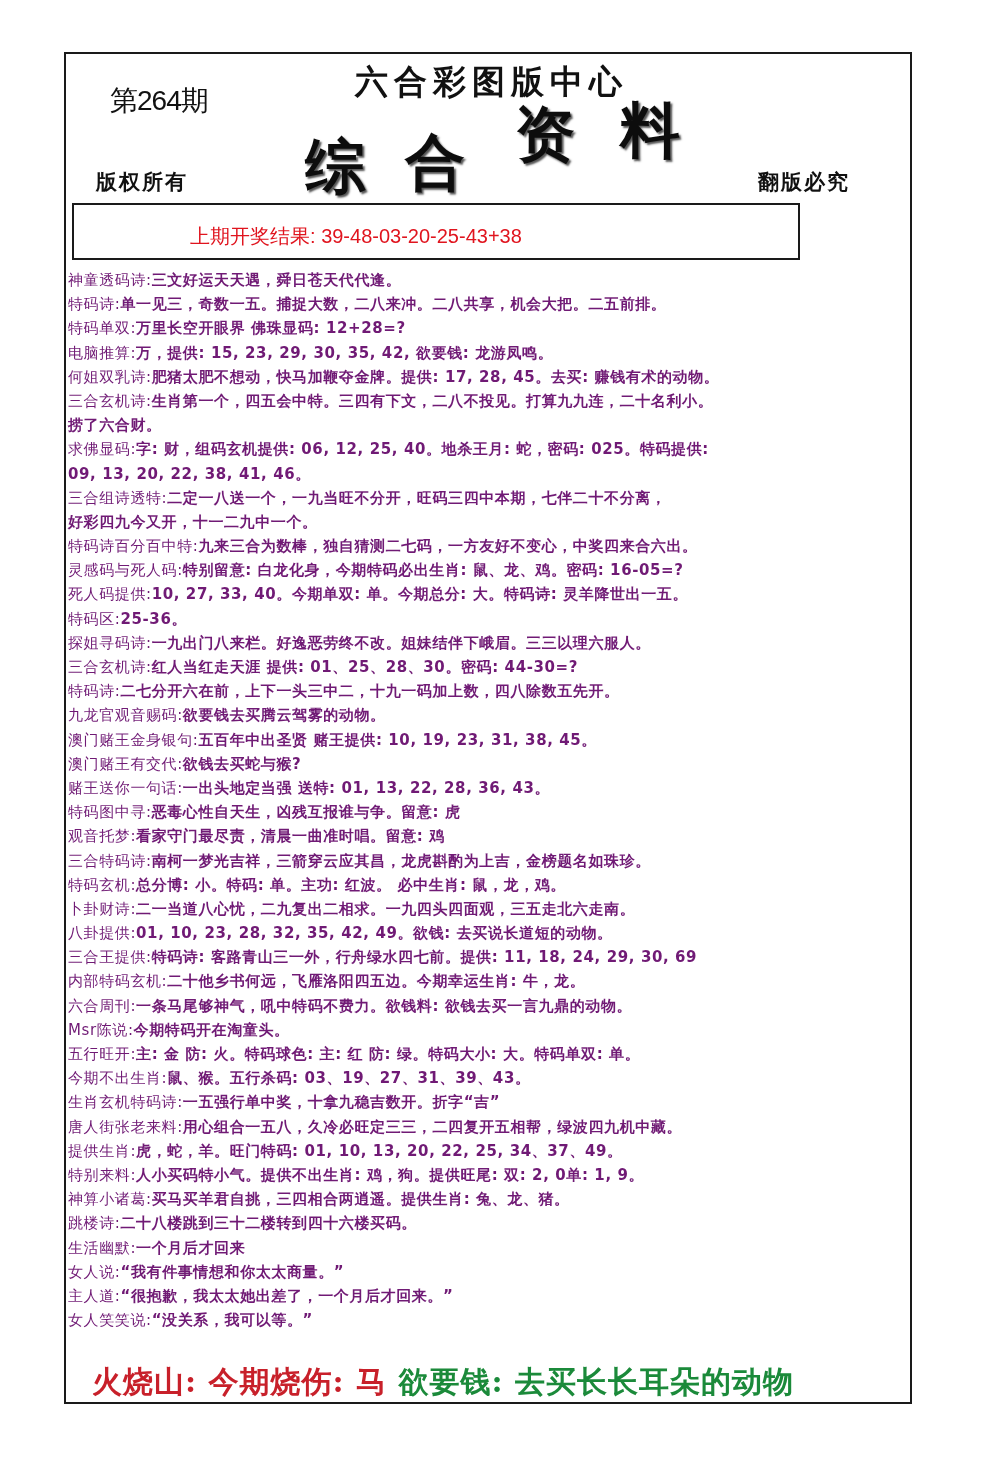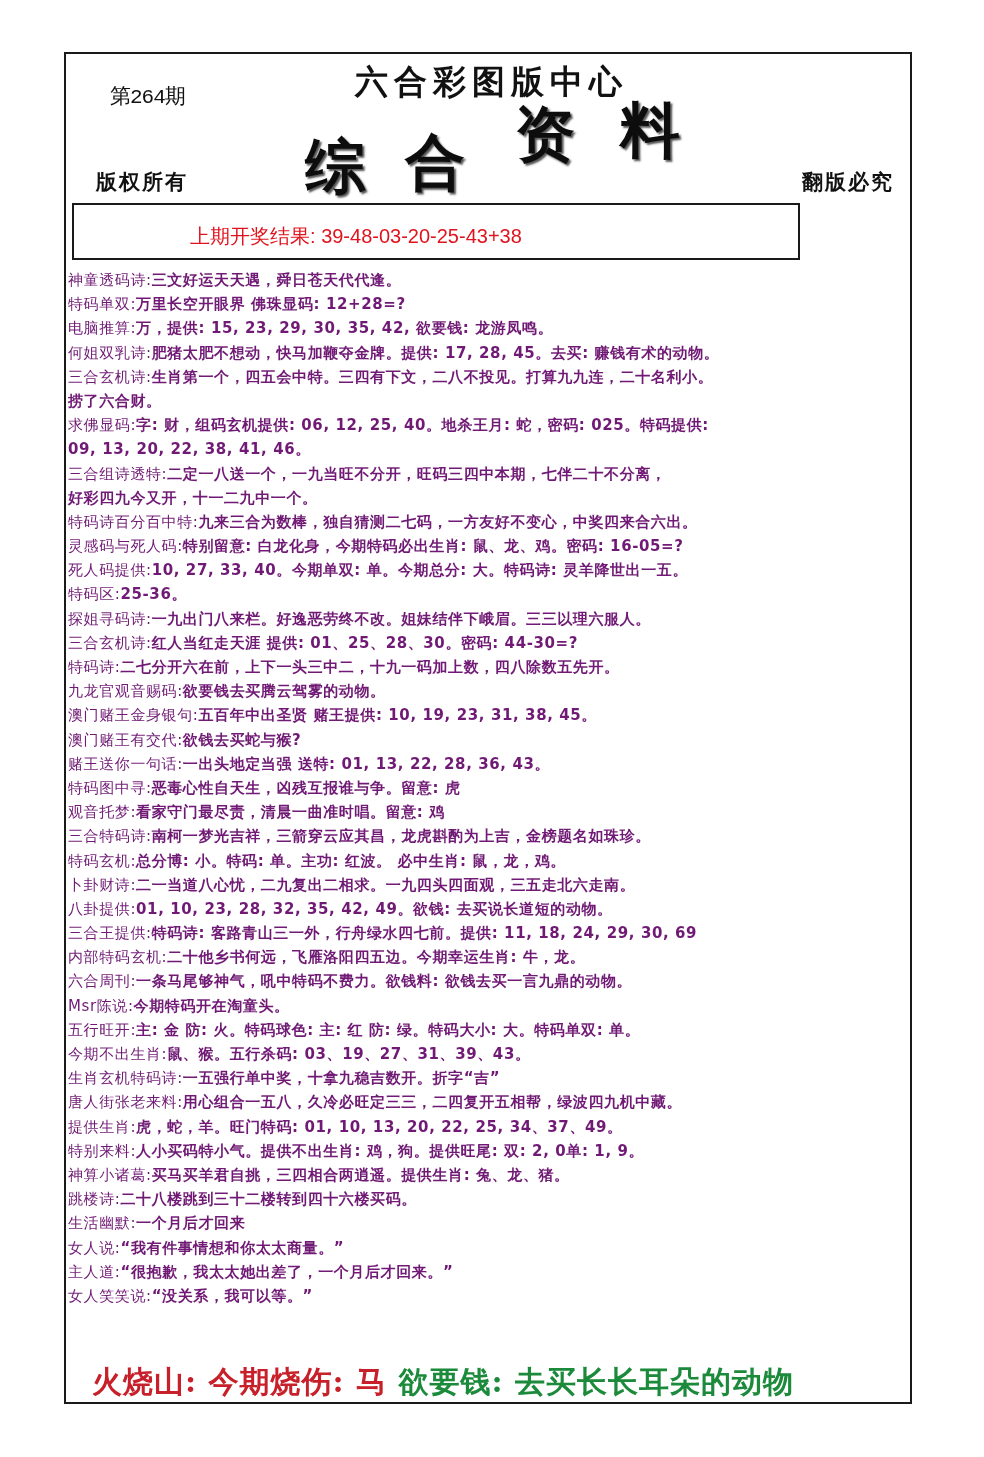--- a/index.html
+++ b/index.html
@@ -1,21 +1,21 @@
 <!DOCTYPE html>
 <html><head>
 <meta charset="utf-8">
 <style>
   html, body { margin: 0; padding: 0; background: #ffffff; }
   body { width: 984px; height: 1457px; position: relative; overflow: hidden;
          font-family: "DejaVu Sans", sans-serif; color: #111; }
   .frame { position: absolute; left: 64px; top: 52px; width: 848px; height: 1352px;
            border: 2px solid #1a1a1a; box-sizing: border-box; }
-  .issue { position: absolute; left: 110px; top: 82px; font-family: Liberation Mono, monospace;
-           font-size: 21px; letter-spacing: -1px; color: #111; }
+  .issue { position: absolute; left: 110px; top: 82px; font-family: Liberation Sans, sans-serif;
+           font-size: 28px; letter-spacing: -1px; color: #111; }
   .center-title { position: absolute; left: 355px; top: 60px; font-family: "DejaVu Sans", sans-serif;
            font-weight: bold; font-size: 33px; letter-spacing: 6px; color: #111; }
   .big { position: absolute; font-family: "DejaVu Serif", serif; font-weight: bold;
          font-size: 60px; color: #0d0d0d; text-shadow: 2px 2px 2px #555; line-height: 1; }
   .copyright { position: absolute; top: 168px; font-weight: bold; font-size: 21px; letter-spacing: 2px; }
   .result-box { position: absolute; left: 72px; top: 203px; width: 728px; height: 57px;
                 border: 2px solid #1a1a1a; box-sizing: border-box; }
   .result-text { position: absolute; left: 116px; top: 18px; color: #e0141e;
                  font-family: "Liberation Sans", sans-serif; font-size: 20px; }
   .lines { position: absolute; left: 68px; top: 268px; width: 840px; }
@@ -36,31 +36,32 @@
 
 <div class="issue">第264期</div>
 <div class="center-title">六合彩图版中心</div>
 
 <div class="big" style="left:305px; top:136px;">综</div>
 <div class="big" style="left:405px; top:132px;">合</div>
 <div class="big" style="left:515px; top:104px;">资</div>
 <div class="big" style="left:620px; top:100px;">料</div>
 
 <div class="copyright" style="left:96px;">版权所有</div>
-<div class="copyright" style="left:758px;margin-left:44px;">翻版必究</div>
+<div class="copyright" style="left:758px;">翻版必究</div>
 
 <div class="result-box">
   <div class="result-text">
     <span>上期开奖结果:</span>
     <span>39-48-03-20-25-43+38</span>
   </div>
 </div>
 
 <div class="lines" id="lines">
     <div class="line"><span class="lbl">神童透码诗:</span><span class="txt">三文好运天天遇，舜日苍天代代逢。</span></div>
+    <div class="line"><span class="lbl">特码诗:</span><span class="txt">单一见三，奇数一五。捕捉大数，二八来冲。二八共享，机会大把。二五前排。</span></div>
     <div class="line"><span class="lbl">特码单双:</span><span class="txt">万里长空开眼界 佛珠显码: 12+28=?</span></div>
     <div class="line"><span class="lbl">电脑推算:</span><span class="txt">万，提供: 15, 23, 29, 30, 35, 42, 欲要钱: 龙游凤鸣。</span></div>
     <div class="line"><span class="lbl">何姐双乳诗:</span><span class="txt">肥猪太肥不想动，快马加鞭夺金牌。提供: 17, 28, 45。去买: 赚钱有术的动物。</span></div>
     <div class="line"><span class="lbl">三合玄机诗:</span><span class="txt">生肖第一个，四五会中特。三四有下文，二八不投见。打算九九连，二十名利小。</span></div>
     <div class="line"><span class="lbl"></span><span class="txt">捞了六合财。</span></div>
     <div class="line"><span class="lbl">求佛显码:</span><span class="txt">字: 财，组码玄机提供: 06, 12, 25, 40。地杀王月: 蛇，密码: 025。特码提供:</span></div>
     <div class="line"><span class="lbl"></span><span class="txt">09, 13, 20, 22, 38, 41, 46。</span></div>
     <div class="line"><span class="lbl">三合组诗透特:</span><span class="txt">二定一八送一个，一九当旺不分开，旺码三四中本期，七伴二十不分离，</span></div>
     <div class="line"><span class="lbl"></span><span class="txt">好彩四九今又开，十一二九中一个。</span></div>
     <div class="line"><span class="lbl">特码诗百分百中特:</span><span class="txt">九来三合为数棒，独自猜测二七码，一方友好不变心，中奖四来合六出。</span></div>

